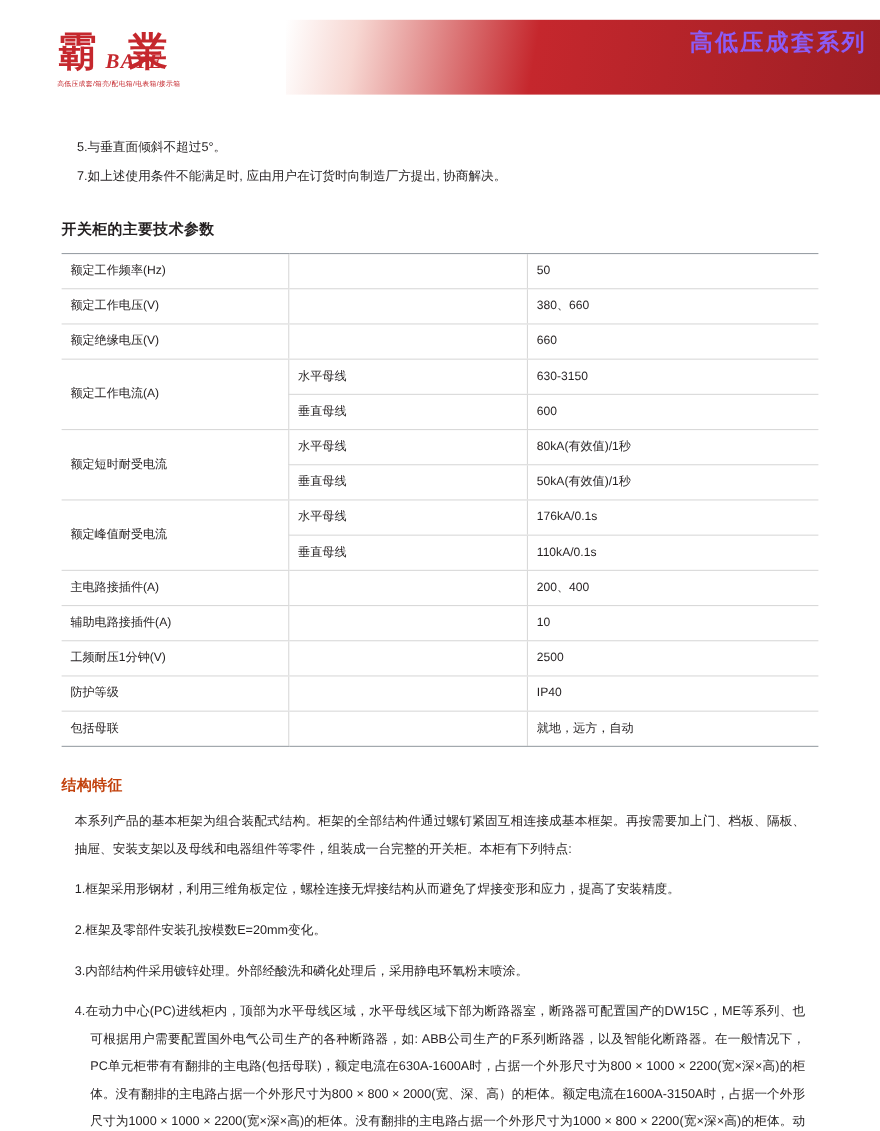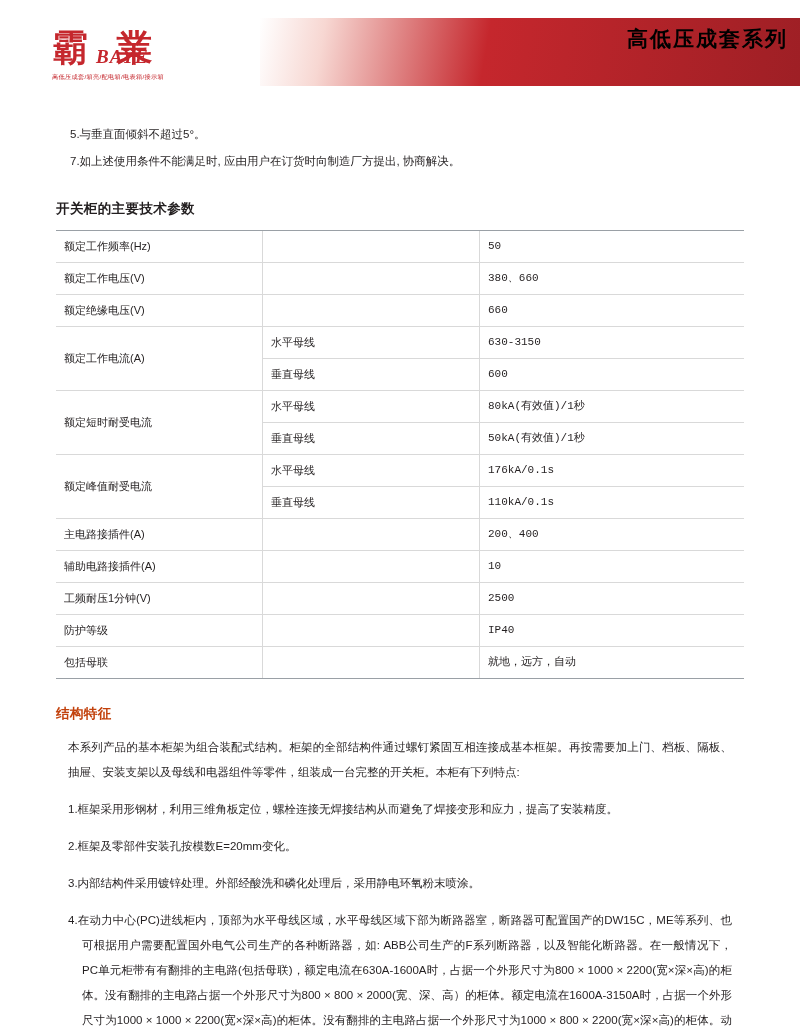--- a/index.html
+++ b/index.html
@@ -44,21 +44,21 @@
     top: 18px;
     width: 540px;
     height: 68px;
     background: linear-gradient(100deg, #ffffff 0%, #f7d7d2 12%, #c5272d 42%, #9e1f25 100%);
   }
   .header-titles {
     position: absolute;
     right: 12px;
     top: 26px;
     text-align: right;
-    color: #000000;
+    color: #8b5cf6;
     z-index: 3;
   }
   .header-title-cn {
     font-size: 21px;
     font-weight: bold;
     letter-spacing: 2px;
     line-height: 26px;
   }
   .header-title-en {
     font-size: 11.5px;
@@ -143,21 +143,21 @@
     vertical-align: middle;
   }
   table.spec tr.top-rule td {
     border-top: 1px solid #9aa0a6;
   }
   table.spec tr.bottom-rule td {
     border-bottom: 1px solid #9aa0a6;
   }
   td.c1 { width: 190px; }
   td.c2 { width: 200px; }
-  td.c3 { width: auto; font-family: Liberation Mono, monospace; }
+  td.c3 { width: auto; }
   td.sep-left { border-left: 1px solid #d9d9d9; }
   .span-cell { vertical-align: middle; }
 
   
   .struct p {
     font-size: 11.5px;
     line-height: 25px;
     margin: 12px;
     text-align: justify;
   }

